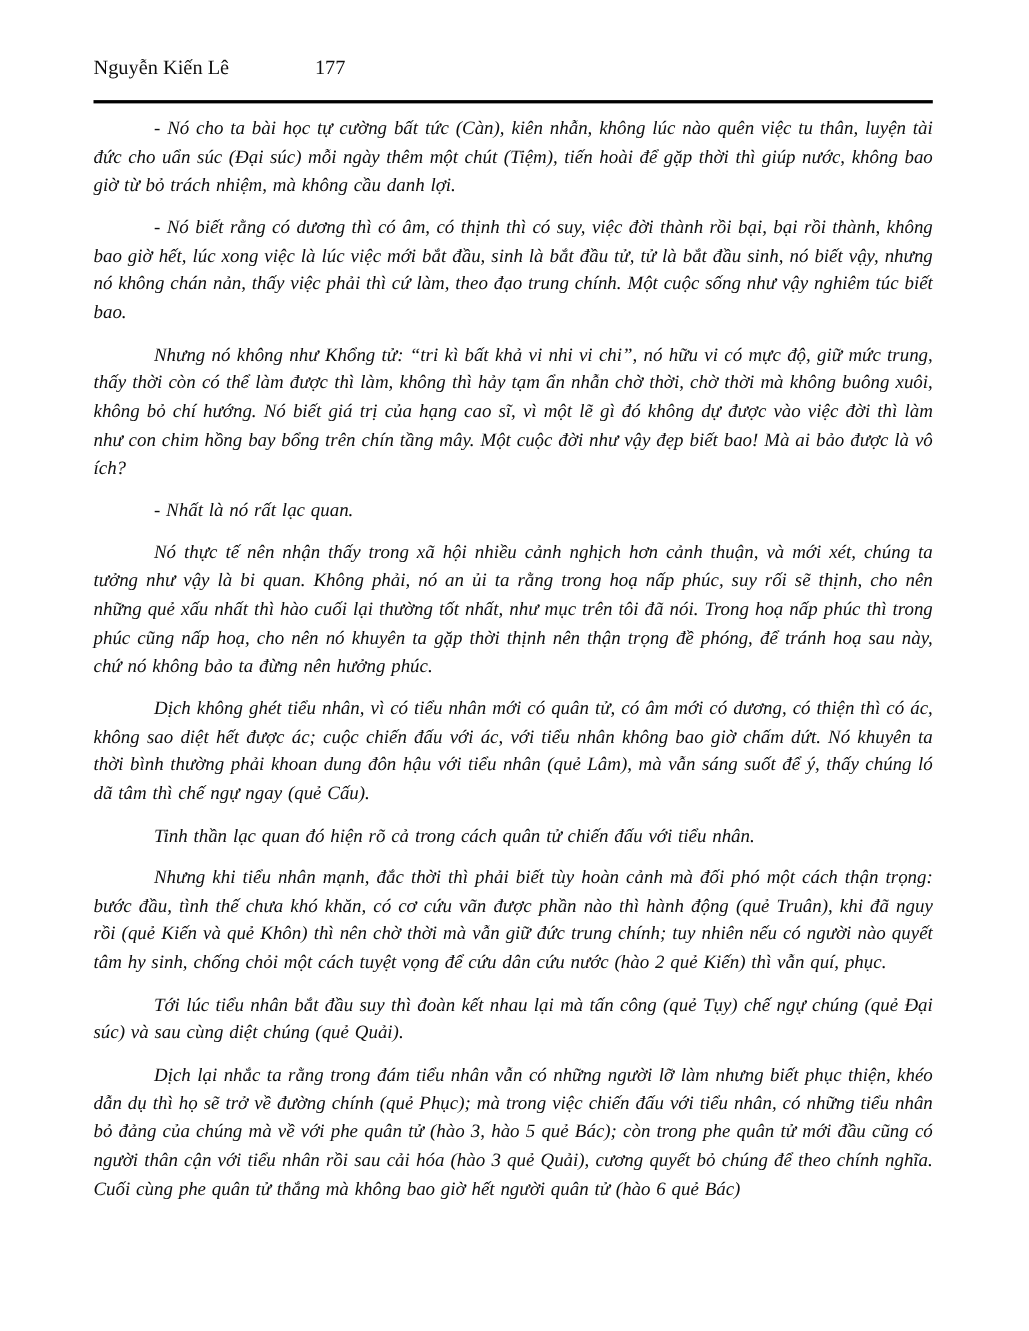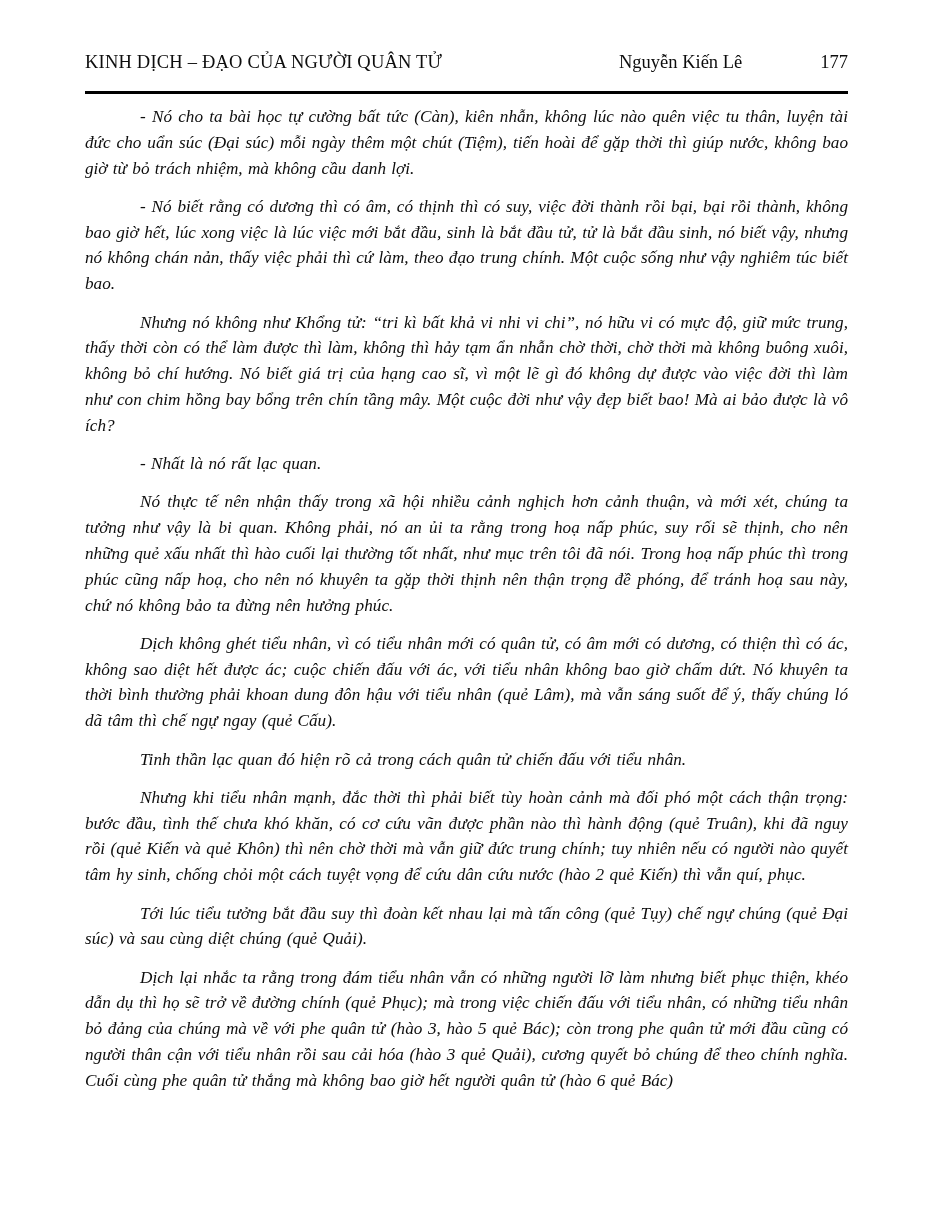--- a/index.html
+++ b/index.html
@@ -51,33 +51,32 @@
     word-spacing: 1px;
     font-style: italic;
   }
 </style>
 </head>
 <body>
 
 <div class="page">
 
   <div class="running-head">
-    <span class="head-title">KINH DỊCH – ĐẠO CỦA NGƯỜI QUÂN TỬ</span>
     <span class="head-author">Nguyễn Kiến Lê</span>
     <span class="head-page">177</span>
   </div>
 
   <hr class="head-rule">
 
   <div class="body-text">
     <p>- Nó cho ta bài học tự cường bất tức (Càn), kiên nhẫn, không lúc nào quên việc tu thân, luyện tài đức cho uẩn súc (Đại súc) mỗi ngày thêm một chút (Tiệm), tiến hoài để gặp thời thì giúp nước, không bao giờ từ bỏ trách nhiệm, mà không cầu danh lợi.</p>
     <p>- Nó biết rằng có dương thì có âm, có thịnh thì có suy, việc đời thành rồi bại, bại rồi thành, không bao giờ hết, lúc xong việc là lúc việc mới bắt đầu, sinh là bắt đầu tử, tử là bắt đầu sinh, nó biết vậy, nhưng nó không chán nản, thấy việc phải thì cứ làm, theo đạo trung chính. Một cuộc sống như vậy nghiêm túc biết bao.</p>
     <p>Nhưng nó không như Khổng tử: “tri kì bất khả vi nhi vi chi”, nó hữu vi có mực độ, giữ mức trung, thấy thời còn có thể làm được thì làm, không thì hảy tạm ẩn nhẫn chờ thời, chờ thời mà không buông xuôi, không bỏ chí hướng. Nó biết giá trị của hạng cao sĩ, vì một lẽ gì đó không dự được vào việc đời thì làm như con chim hồng bay bổng trên chín tầng mây. Một cuộc đời như vậy đẹp biết bao! Mà ai bảo được là vô ích?</p>
     <p>- Nhất là nó rất lạc quan.</p>
     <p>Nó thực tế nên nhận thấy trong xã hội nhiều cảnh nghịch hơn cảnh thuận, và mới xét, chúng ta tưởng như vậy là bi quan. Không phải, nó an ủi ta rằng trong hoạ nấp phúc, suy rối sẽ thịnh, cho nên những quẻ xấu nhất thì hào cuối lại thường tốt nhất, như mục trên tôi đã nói. Trong hoạ nấp phúc thì trong phúc cũng nấp hoạ, cho nên nó khuyên ta gặp thời thịnh nên thận trọng đề phóng, để tránh hoạ sau này, chứ nó không bảo ta đừng nên hưởng phúc.</p>
     <p>Dịch không ghét tiểu nhân, vì có tiểu nhân mới có quân tử, có âm mới có dương, có thiện thì có ác, không sao diệt hết được ác; cuộc chiến đấu với ác, với tiểu nhân không bao giờ chấm dứt. Nó khuyên ta thời bình thường phải khoan dung đôn hậu với tiểu nhân (quẻ Lâm), mà vẫn sáng suốt để ý, thấy chúng ló dã tâm thì chế ngự ngay (quẻ Cấu).</p>
     <p>Tinh thần lạc quan đó hiện rõ cả trong cách quân tử chiến đấu với tiểu nhân.</p>
     <p>Nhưng khi tiểu nhân mạnh, đắc thời thì phải biết tùy hoàn cảnh mà đối phó một cách thận trọng: bước đầu, tình thế chưa khó khăn, có cơ cứu vãn được phần nào thì hành động (quẻ Truân), khi đã nguy rồi (quẻ Kiến và quẻ Khôn) thì nên chờ thời mà vẫn giữ đức trung chính; tuy nhiên nếu có người nào quyết tâm hy sinh, chống chỏi một cách tuyệt vọng để cứu dân cứu nước (hào 2 quẻ Kiến) thì vẫn quí, phục.</p>
-    <p>Tới lúc tiểu tưởng bắt đầu suy thì đoàn kết nhau lại mà tấn công (quẻ Tụy) chế ngự chúng (quẻ Đại súc) và sau cùng diệt chúng (quẻ Quải).</p>
+    <p>Tới lúc tiểu nhân bắt đầu suy thì đoàn kết nhau lại mà tấn công (quẻ Tụy) chế ngự chúng (quẻ Đại súc) và sau cùng diệt chúng (quẻ Quải).</p>
     <p>Dịch lại nhắc ta rằng trong đám tiểu nhân vẫn có những người lỡ làm nhưng biết phục thiện, khéo dẫn dụ thì họ sẽ trở về đường chính (quẻ Phục); mà trong việc chiến đấu với tiểu nhân, có những tiểu nhân bỏ đảng của chúng mà về với phe quân tử (hào 3, hào 5 quẻ Bác); còn trong phe quân tử mới đầu cũng có người thân cận với tiểu nhân rồi sau cải hóa (hào 3 quẻ Quải), cương quyết bỏ chúng để theo chính nghĩa. Cuối cùng phe quân tử thắng mà không bao giờ hết người quân tử (hào 6 quẻ Bác)</p>
   </div>
 
 </div>
 
 </body></html>

